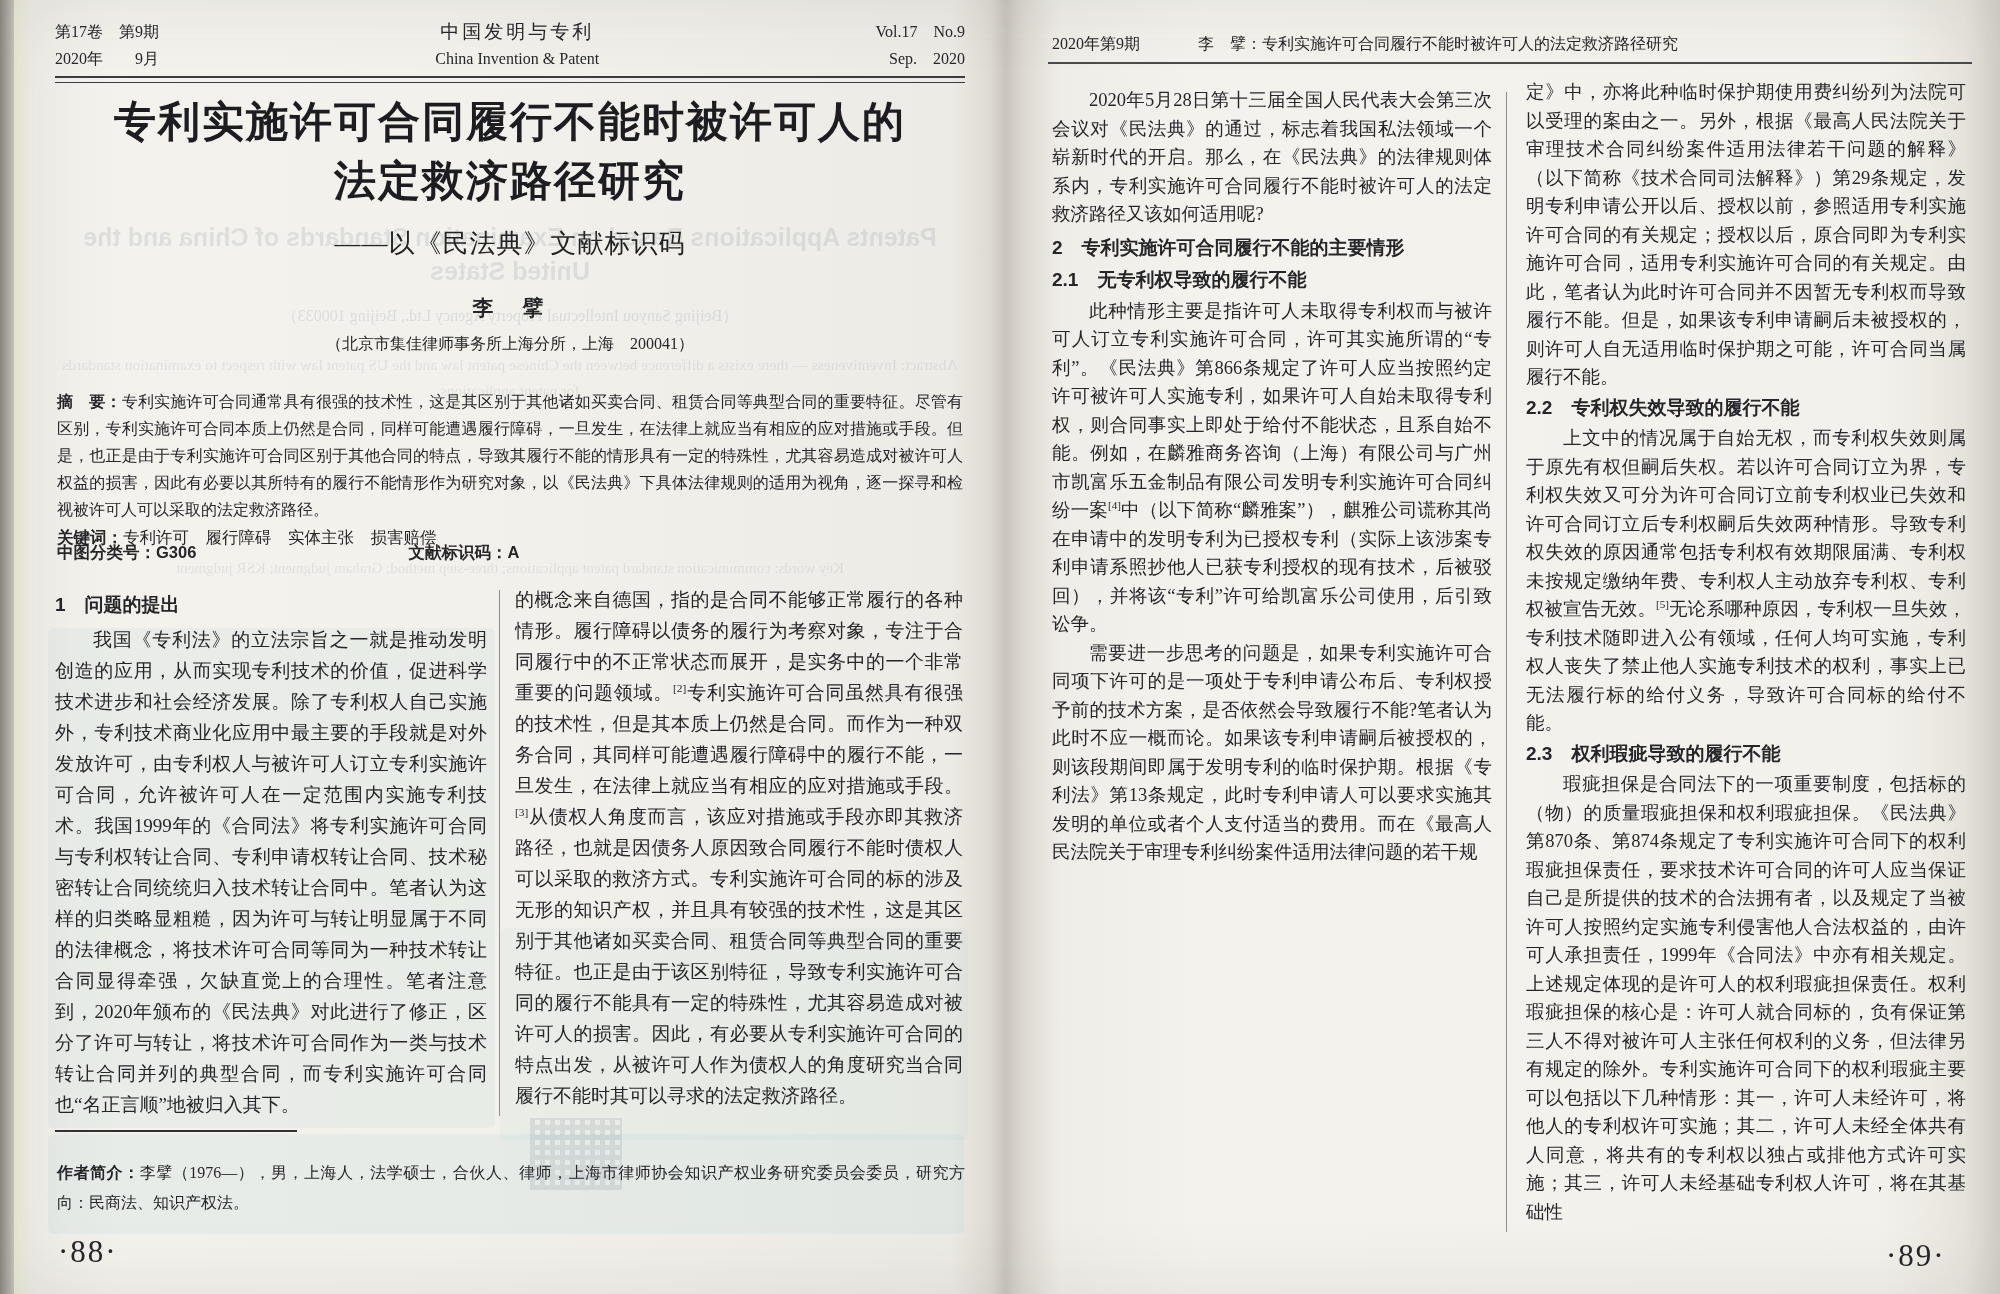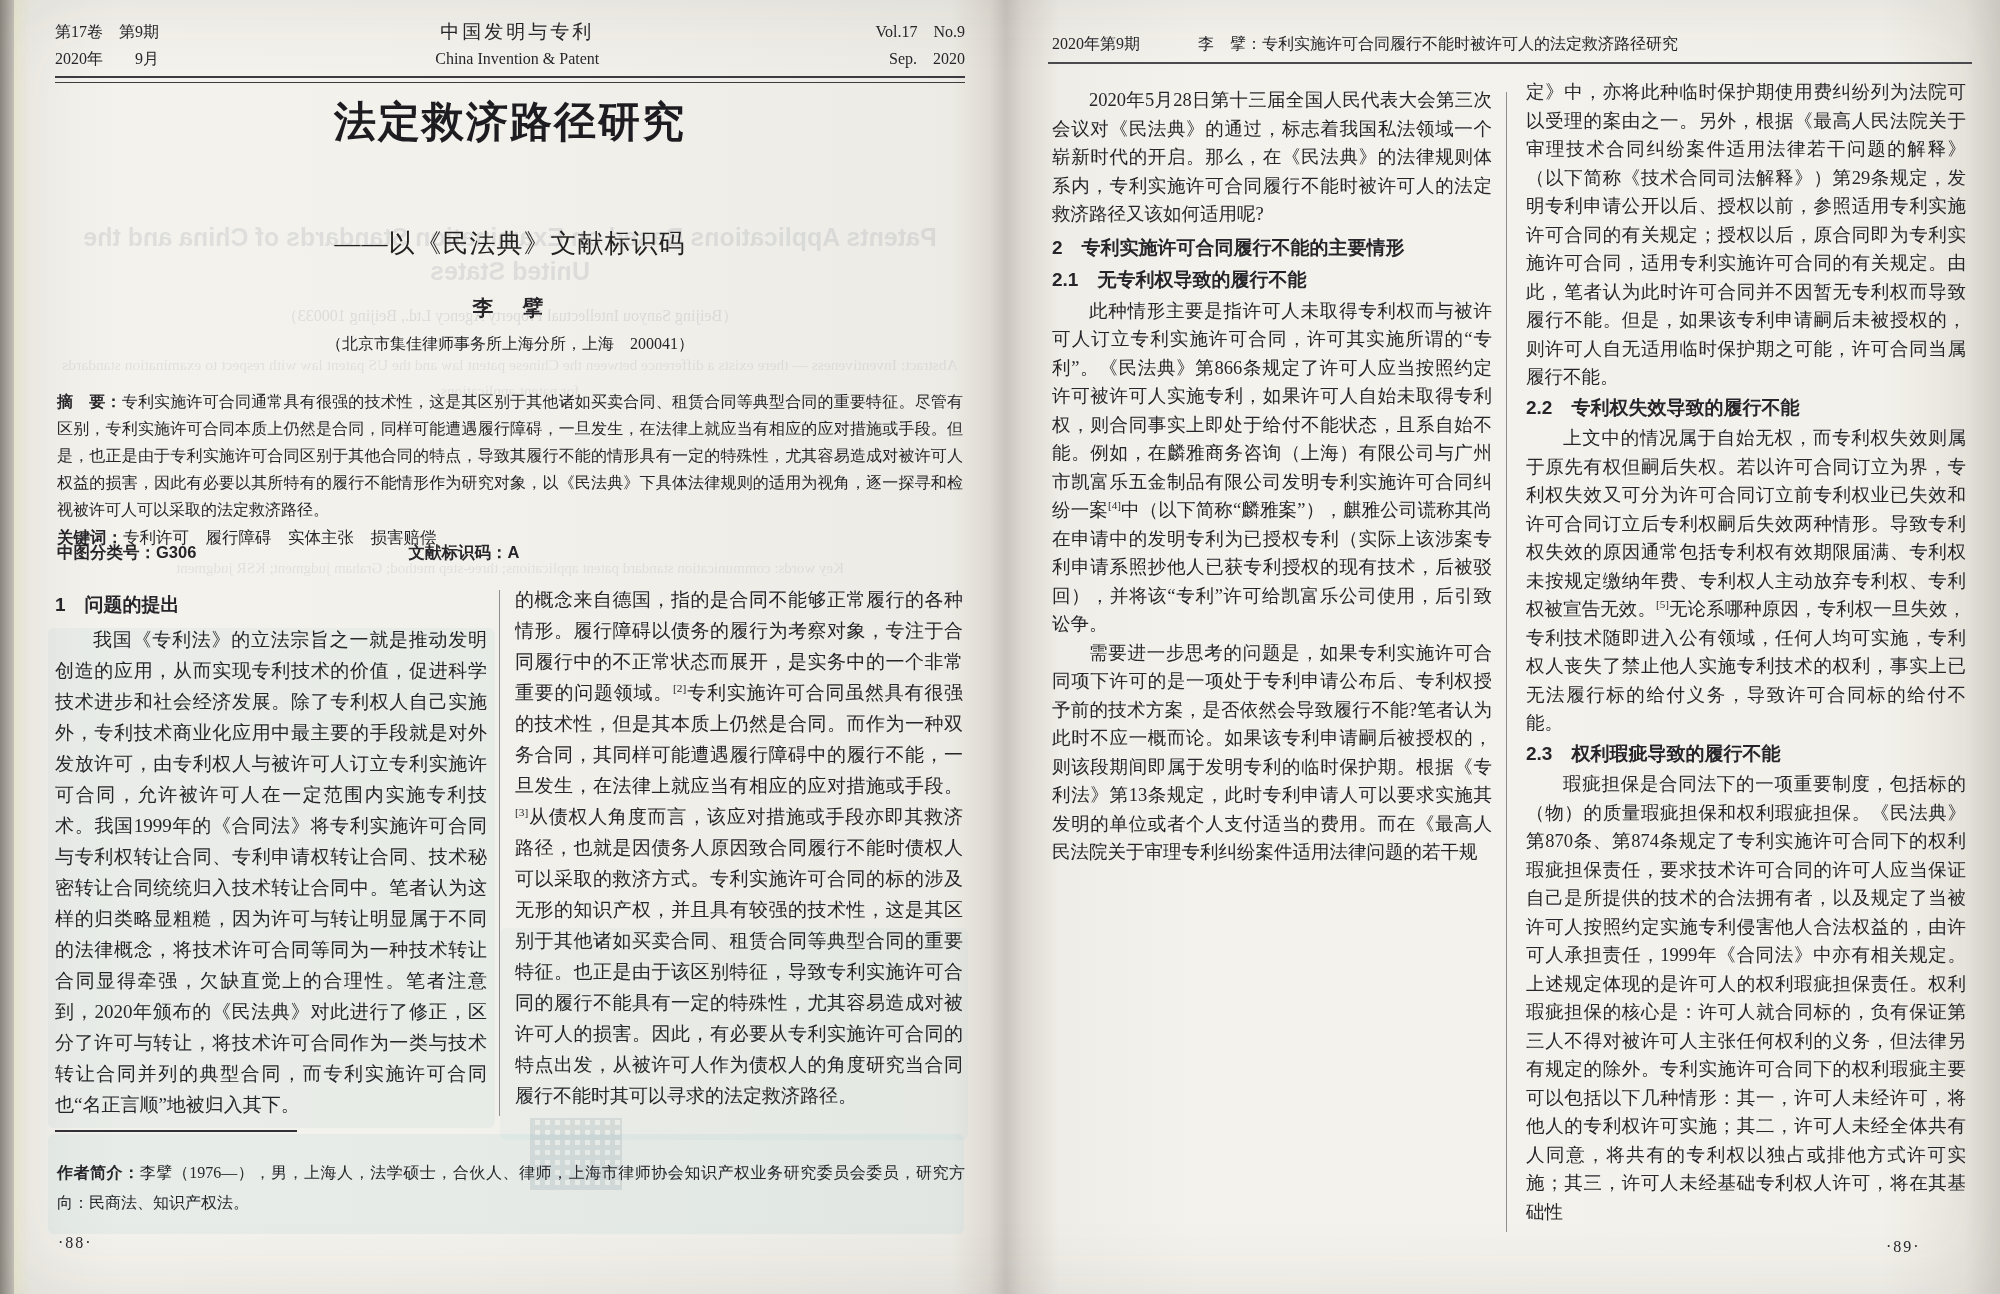--- a/index.html
+++ b/index.html
@@ -50,21 +50,21 @@
   .rp-div{left:1506px;top:92px;height:1140px;}
   .blk{margin:0;}
   .blk.p{text-indent:2em;}
   .blk.pc{text-indent:0;}
   .blk.h1{font-family:"Liberation Sans","DejaVu Sans",sans-serif;font-weight:700;font-size:19px;margin:5px 0 4px 0;text-indent:0;}
   .blk.h2{font-family:"Liberation Sans","DejaVu Sans",sans-serif;font-weight:700;font-size:19px;margin:2px 0 2px 0;text-indent:0;}
   .blk sup{font-size:.6em;vertical-align:super;line-height:0;}
   
   .fn-rule{left:55px;top:1130px;width:242px;border-top:2px solid #323236;}
   .fn{left:57px;top:1142px;width:908px;font-size:16px;line-height:30px;text-align:justify;}
-  .pagenum{font-size:16px;letter-spacing:2px;}
+  .pagenum{font-size:31px;letter-spacing:2px;}
   .pn-left{left:58px;top:1234px;}
   .pn-right{left:1886px;top:1238px;}
   
   .tint{background:rgba(168,206,214,.14);border-radius:6px;pointer-events:none;}
   .tint1{left:48px;top:628px;width:447px;height:500px;}
   .tint2{left:500px;top:928px;width:468px;height:212px;background:rgba(168,206,214,.11);}
   .tint3{left:48px;top:1134px;width:916px;height:100px;background:rgba(168,206,214,.17);}
   .ghost{color:#5d7186;transform:scaleX(-1);opacity:.16;pointer-events:none;text-align:center;}
   .g1{left:55px;top:220px;width:910px;font-size:25px;font-weight:700;line-height:34px;font-family:"Liberation Sans","DejaVu Sans",sans-serif;opacity:.14;}
   .g2{left:55px;top:306px;width:910px;font-size:16px;}
@@ -99,20 +99,21 @@
       <div>China Invention &amp; Patent</div>
     </div>
     <div class="r">
       <div>Vol.17　No.9</div>
       <div>Sep.　2020</div>
     </div>
   </div>
   <div class="abs double-rule"></div>
 
   <div class="abs a-title">
+    <div>专利实施许可合同履行不能时被许可人的</div>
     <div>法定救济路径研究</div>
   </div>
   <div class="abs a-subtitle">——以《民法典》文献标识码</div>
   <div class="abs a-author">李　擘</div>
   <div class="abs a-affil">（北京市集佳律师事务所上海分所，上海　200041）</div>
 
   <p class="abs a-abstract"><b>摘　要：</b><span>专利实施许可合同通常具有很强的技术性，这是其区别于其他诸如买卖合同、租赁合同等典型合同的重要特征。尽管有区别，专利实施许可合同本质上仍然是合同，同样可能遭遇履行障碍，一旦发生，在法律上就应当有相应的应对措施或手段。但是，也正是由于专利实施许可合同区别于其他合同的特点，导致其履行不能的情形具有一定的特殊性，尤其容易造成对被许可人权益的损害，因此有必要以其所特有的履行不能情形作为研究对象，以《民法典》下具体法律规则的适用为视角，逐一探寻和检视被许可人可以采取的法定救济路径。</span></p>
   <p class="abs a-kw"><b>关键词：</b><span>专利许可　履行障碍　实体主张　损害赔偿</span></p>
   <div class="abs a-clc">
     <span>中图分类号：G306</span>

